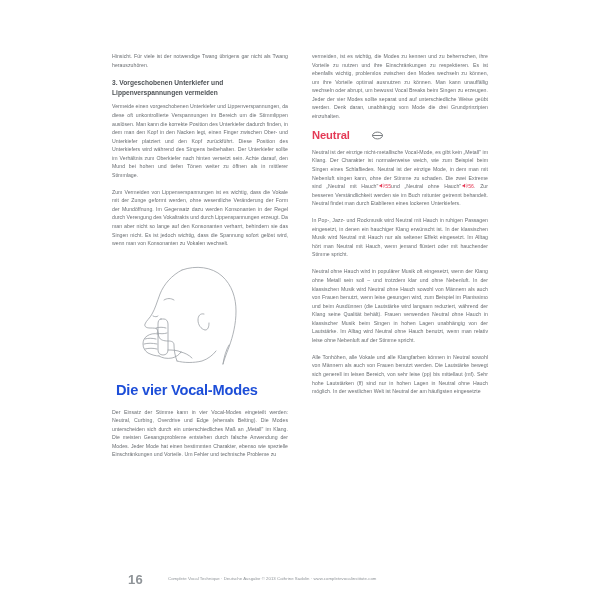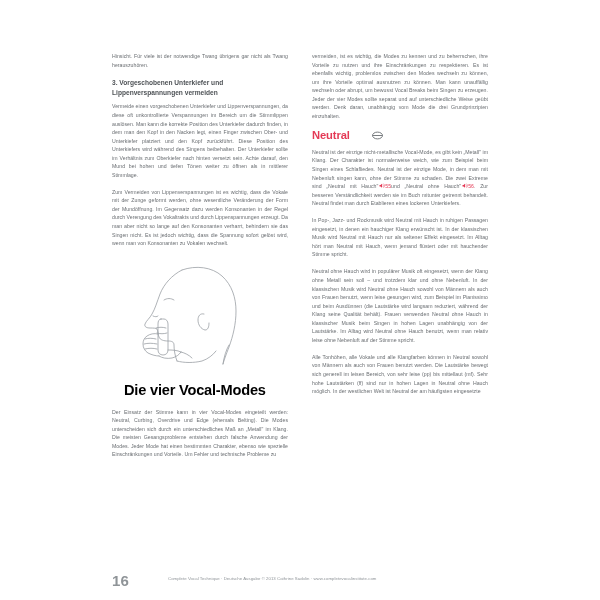--- a/index.html
+++ b/index.html
@@ -69,22 +69,22 @@
     letter-spacing: -0.1px;
     display: flex;
     align-items: center;
     gap: 22px;
   }
 
   h2.big-head {
     font-size: 14.6px;
     line-height: 17px;
     font-weight: 700;
-    color: #000000;
-    margin: 0 0 9px 12px;
+    color: #1d4ed8;
+    margin: 0 0 9px 4px;
     letter-spacing: -0.2px;
   }
 
   .mode-symbol {
     display: inline-block;
     width: 11px;
     height: 11px;
     position: relative;
     top: 0.5px;
   }
@@ -113,23 +113,23 @@
 
   .footer {
     position: absolute;
     left: 112px;
     top: 570px;
     width: 376px;
     height: 24px;
   }
   .page-number {
     position: absolute;
-    left: 0;
+    left: 16px;
     top: 2px;
-    font-size: 15px;
+    font-size: 13px;
     font-weight: 700;
     color: #8f9498;
     letter-spacing: 0.2px;
   }
   .imprint {
     position: absolute;
     left: 56px;
     top: 6px;
     font-size: 4.3px;
     color: #8f9498;

